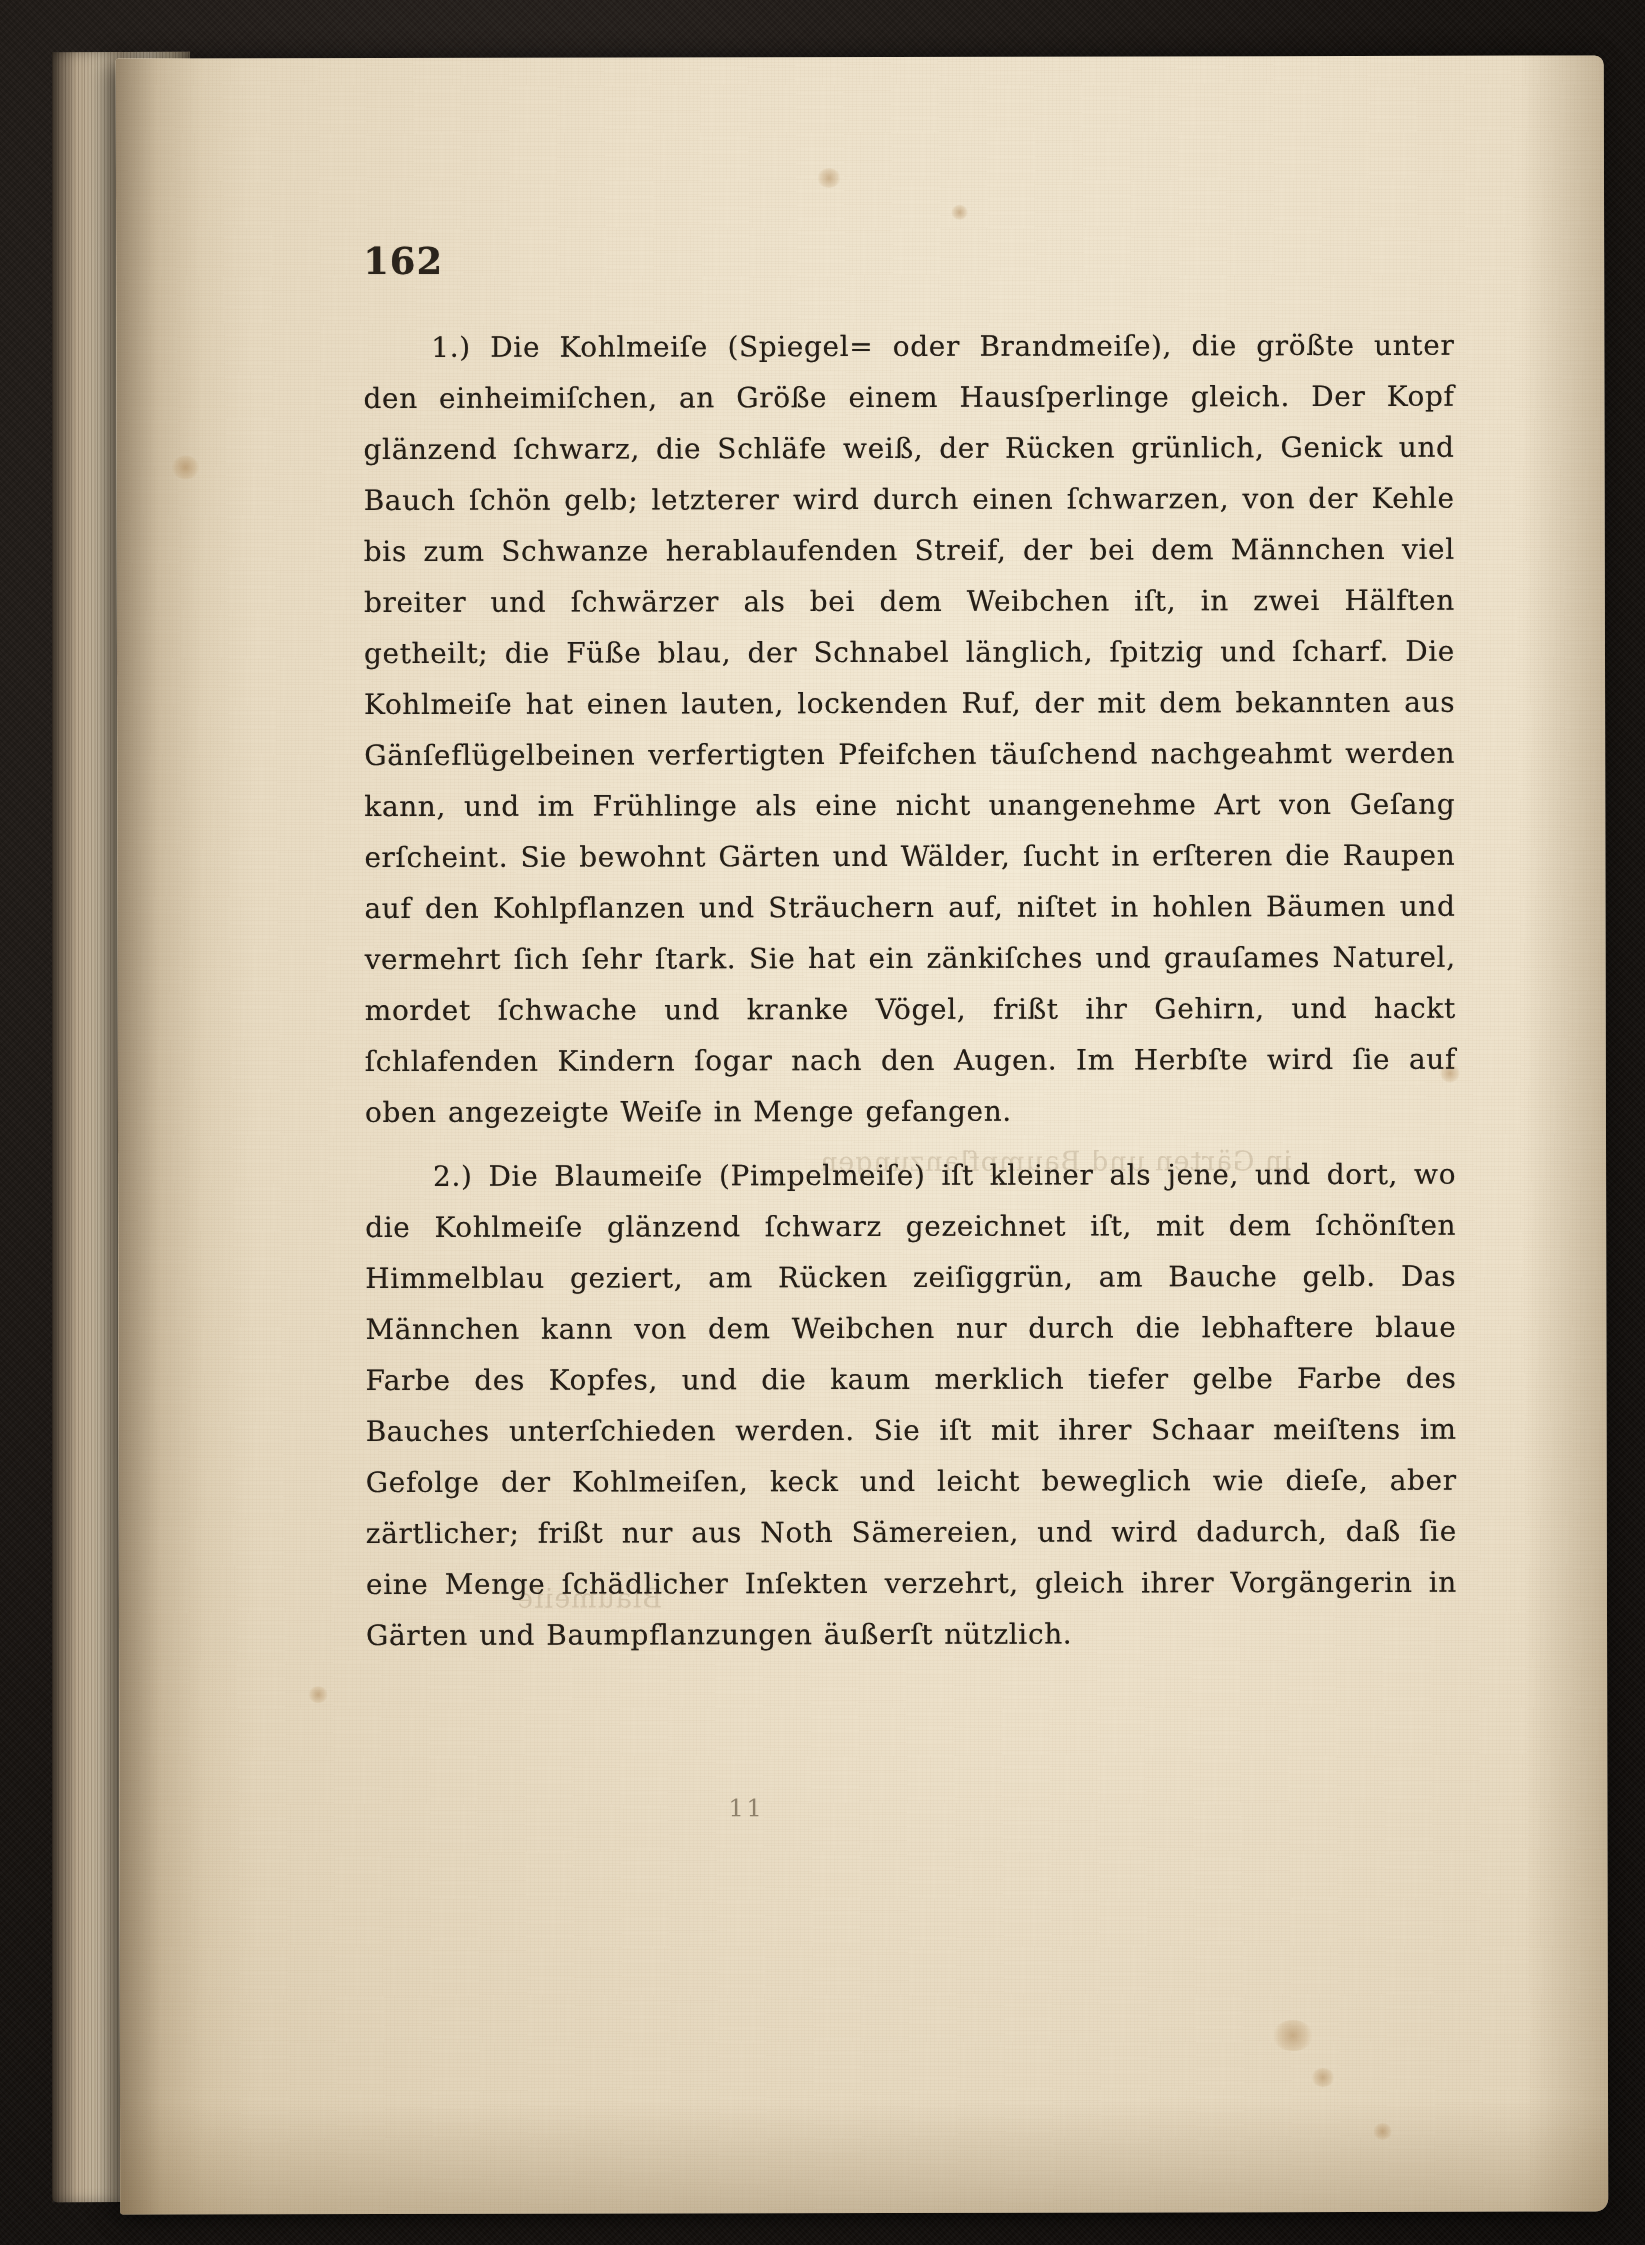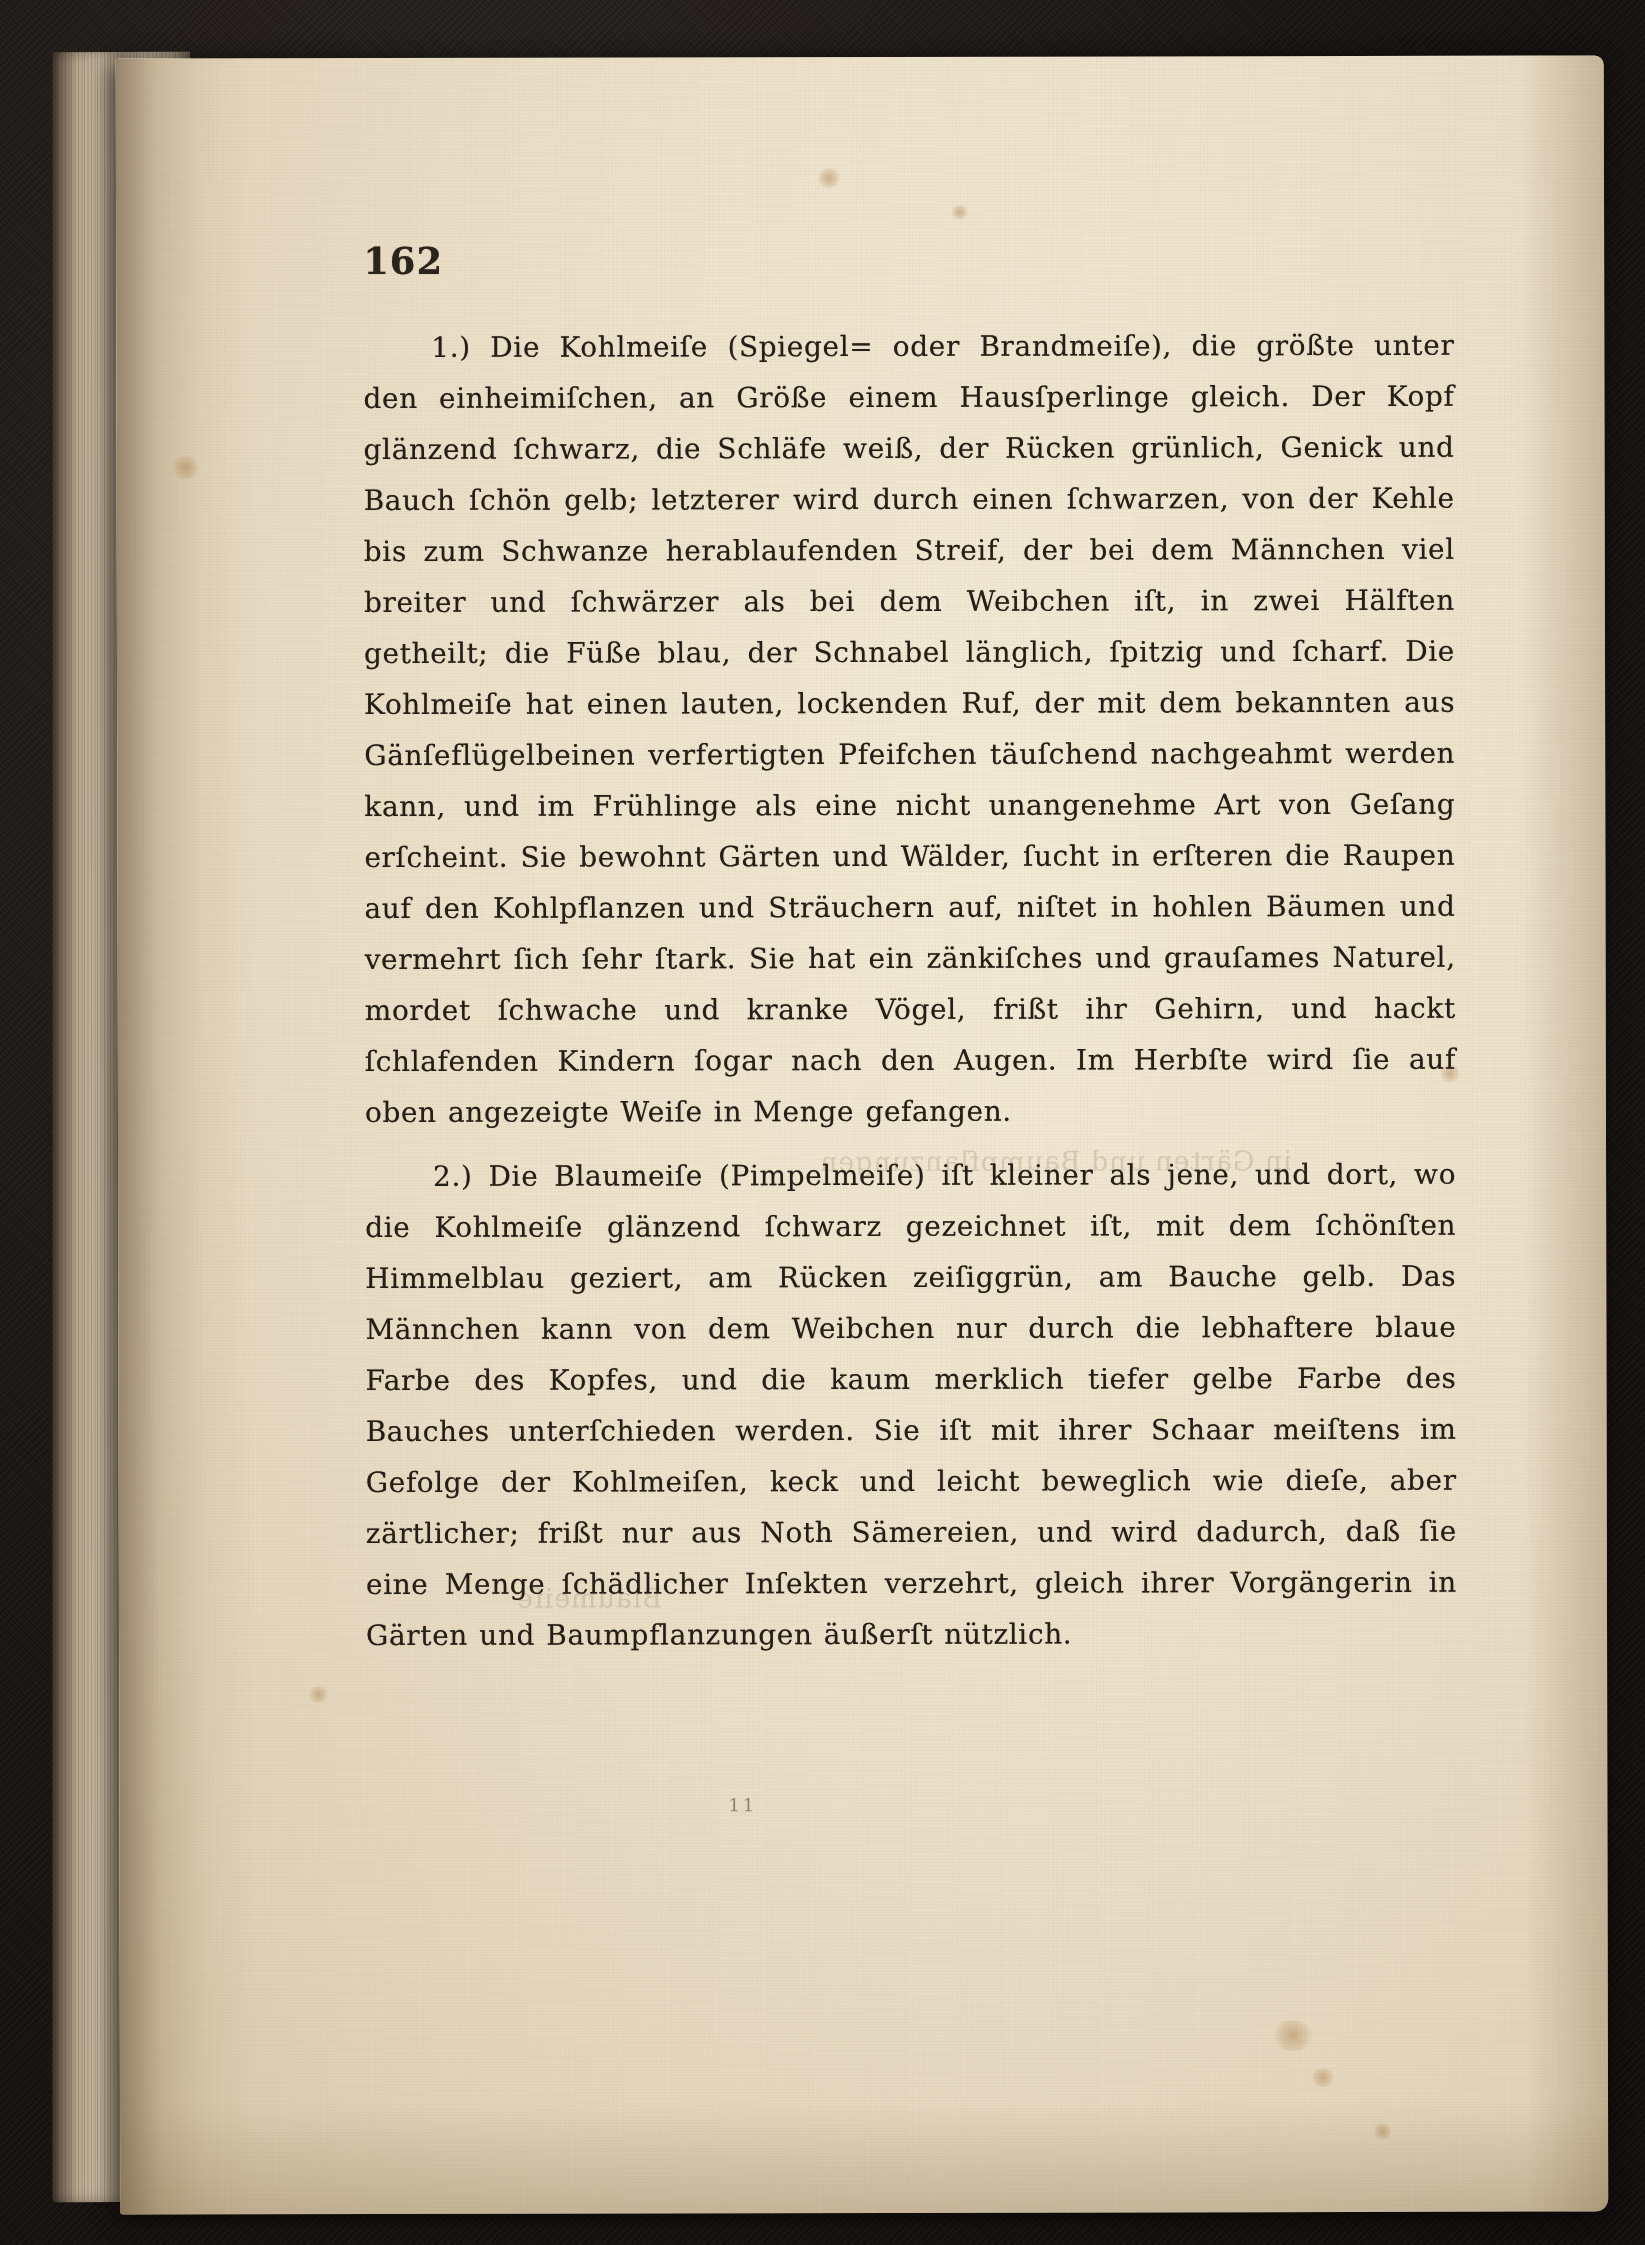--- a/index.html
+++ b/index.html
@@ -160,21 +160,21 @@
     transform: scaleX(-1);
     pointer-events: none;
     user-select: none;
     white-space: nowrap;
   }
   .signature-mark {
     position: absolute;
     left: 609px;
     top: 1737px;
     font-family: "DejaVu Serif", serif;
-    font-size: 18px;
+    font-size: 24px;
     color: rgba(70,55,35,.55);
     letter-spacing: 2.8px;
   }
 </style>
 </head>
 <body>
 
 <div class="scan-root">
 
   <div class="book-block"></div>

